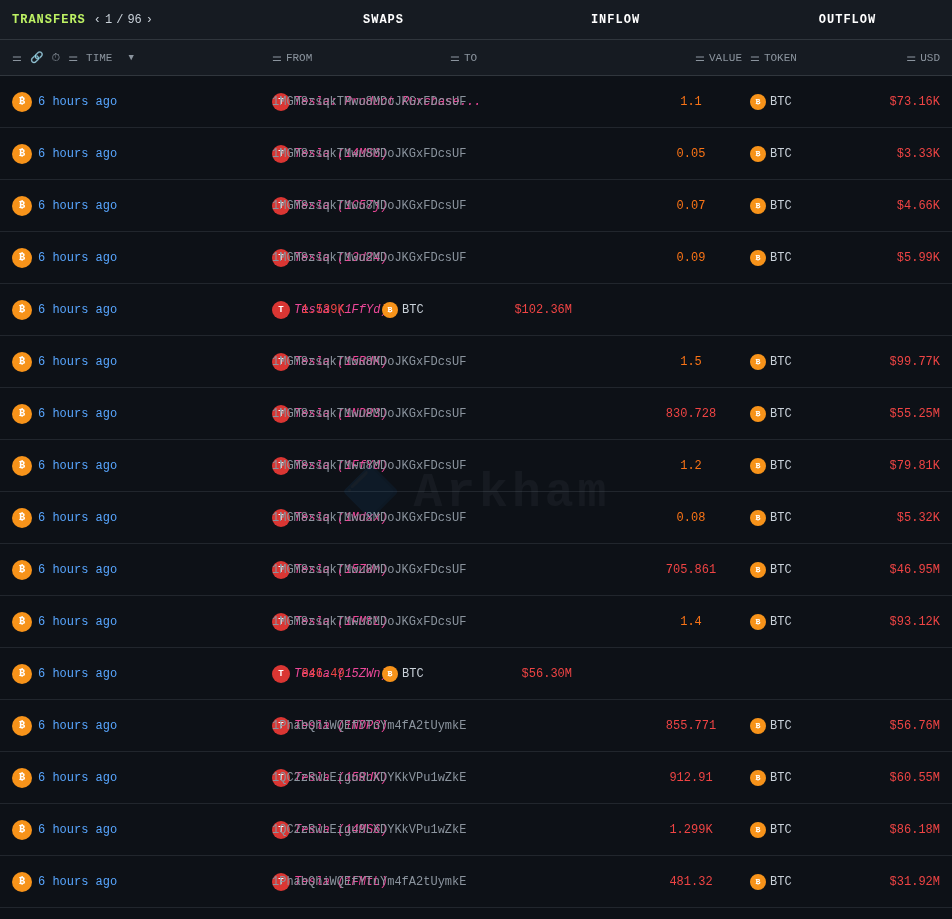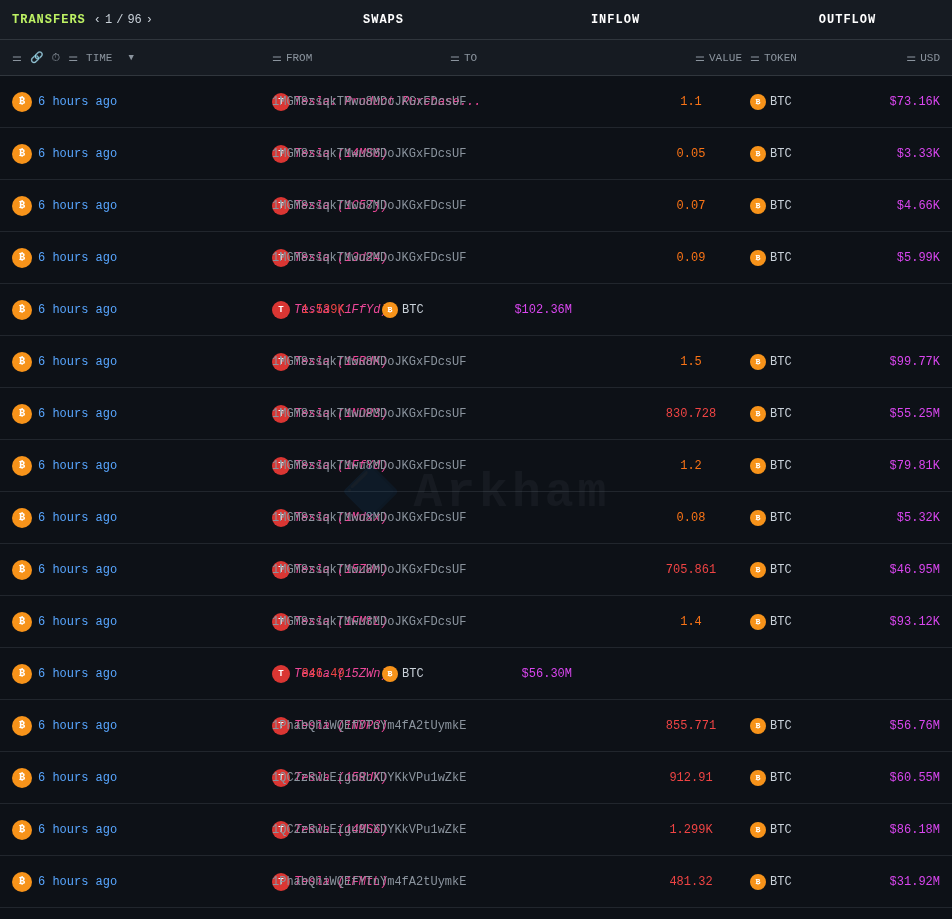--- a/index.html
+++ b/index.html
@@ -225,21 +225,21 @@
       color: #ef4444;
       font-size: 12px;
     }
 
     .token-text {
       color: #c9d1d9;
       font-size: 12px;
     }
 
     .usd-text {
-      color: #d946ef;
+      color: #ef4444;
       font-size: 12px;
     }
 
     .to-text {
       color: #8b949e;
       font-size: 12px;
       overflow: hidden;
       text-overflow: ellipsis;
       white-space: nowrap;
       max-width: 200px;

